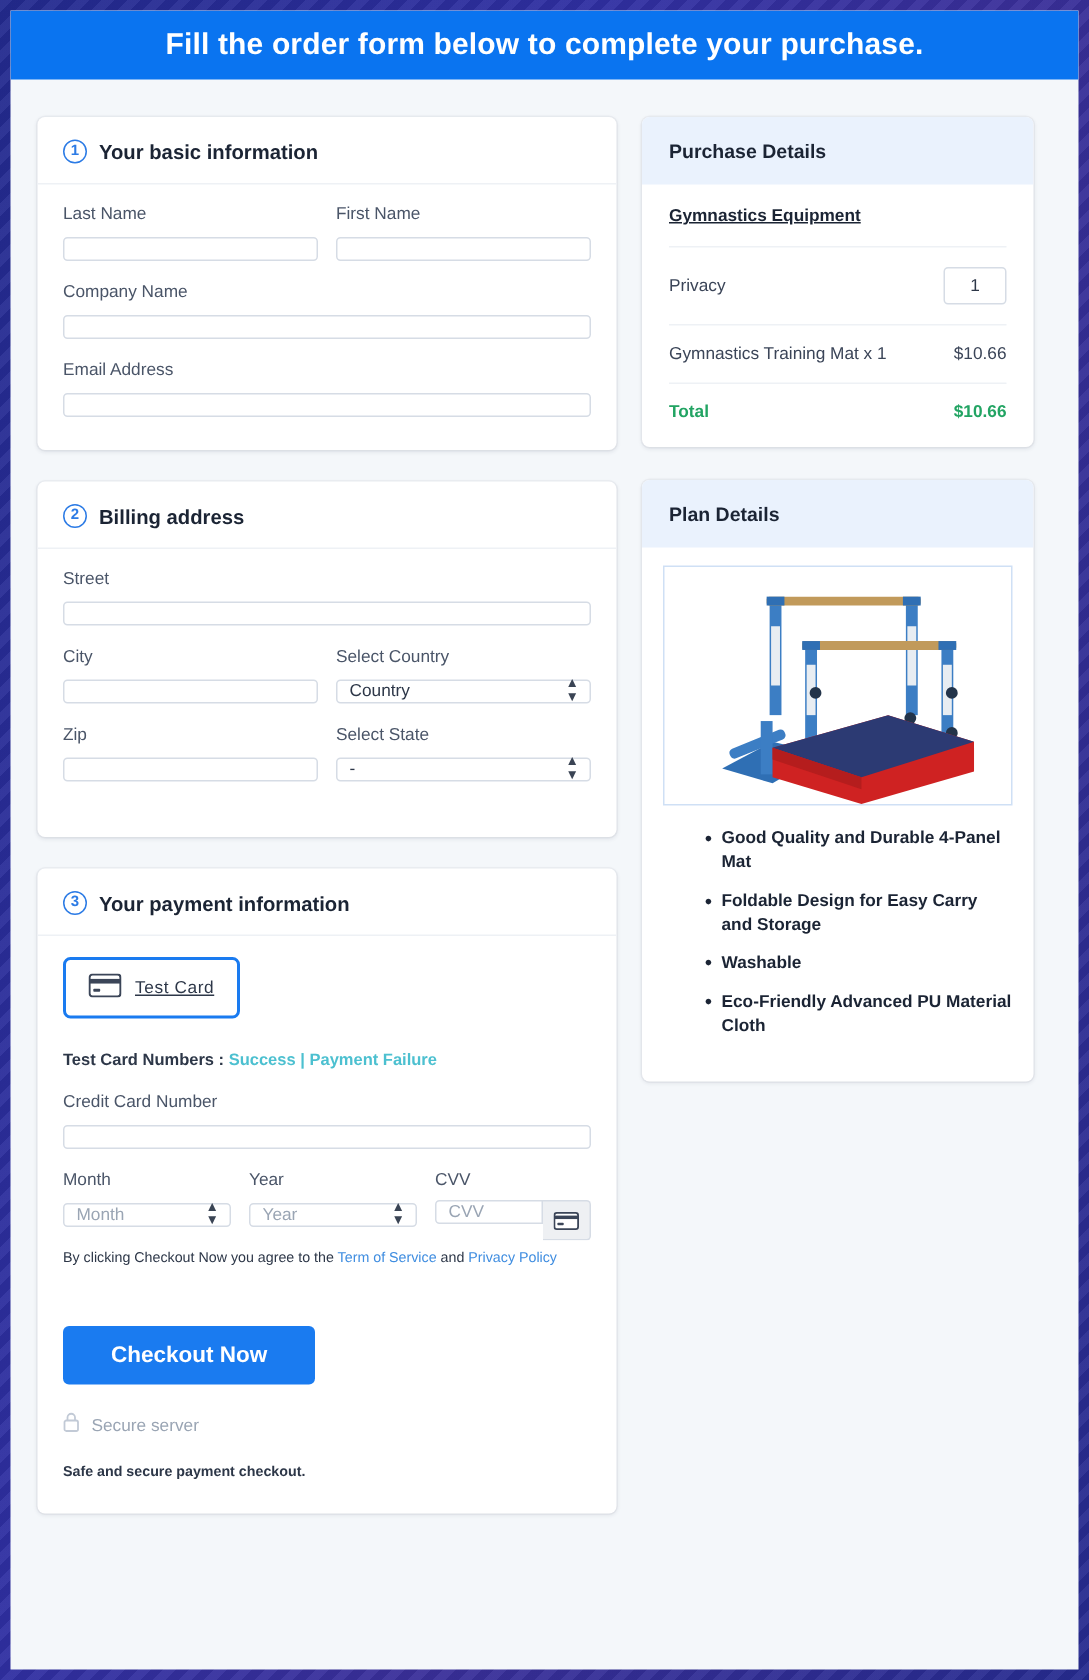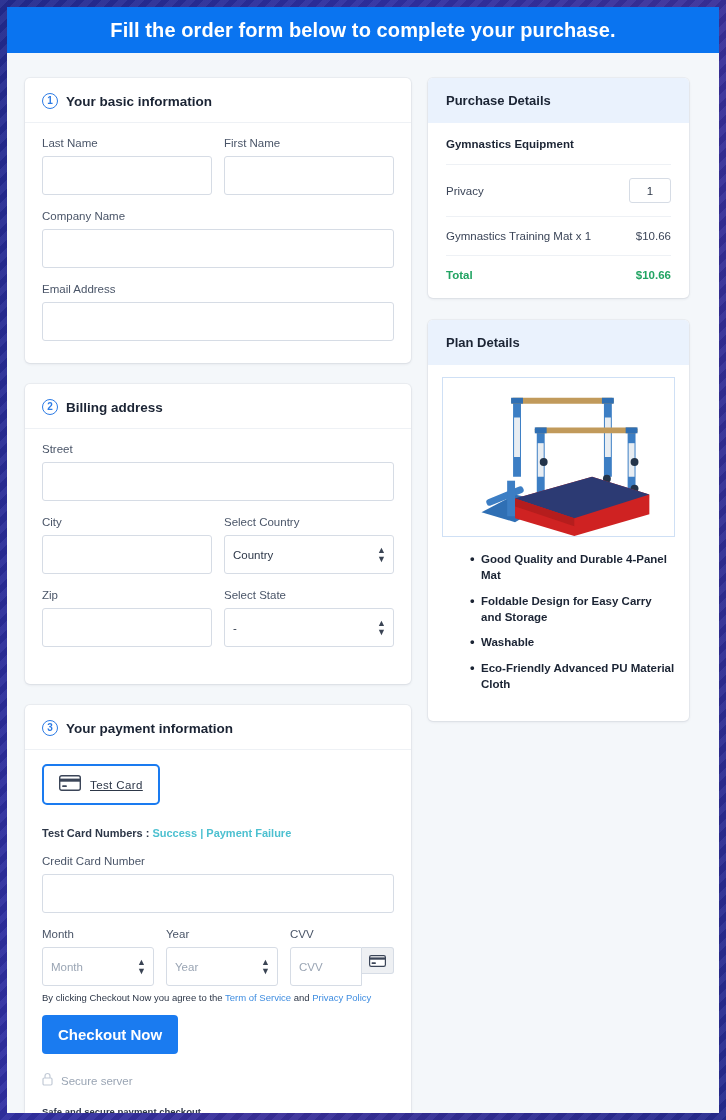--- a/index.html
+++ b/index.html
@@ -101,21 +101,21 @@
   .field { margin-bottom: 15px; }
   .field:last-child { margin-bottom: 0; }
   .field-label {
     display: block;
     font-size: 11.5px;
     color: #4a5568;
     margin-bottom: 7px;
   }
   .input {
     width: 100%;
-    height: 39px;
+    height: 16px;
     border: 1px solid #d6dce5;
     border-radius: 3px;
     background: #fff;
     font-family: "Liberation Sans", sans-serif;
     font-size: 11.5px;
     color: #2d3748;
     padding: 0 8px;
     outline: none;
   }
   .input::placeholder { color: #9aa5b4; }
@@ -202,22 +202,23 @@
 
   .checkout-btn {
     display: inline-block;
     background: #1a7bf0;
     color: #fff;
     border: none;
     border-radius: 4px;
     font-family: "Liberation Sans", sans-serif;
     font-size: 15px;
     font-weight: bold;
-    padding: 11px 16px;
+    padding: 11px 32px;
     cursor: pointer;
+    margin-top: 28px;
   }
 
   .secure-row {
     display: flex;
     align-items: center;
     gap: 8px;
     margin: 18px 0 16px 0;
   }
   .secure-text { font-size: 11.5px; color: #9aa5b4; }
 
@@ -238,20 +239,21 @@
     font-weight: bold;
     color: #1b2434;
   }
   .panel-body { padding: 0 18px; }
 
   .product-name {
     font-size: 11.5px;
     font-weight: bold;
     color: #1b2434;
     padding: 15px 0 14px 0;
+    text-decoration: underline;
   }
   .prow {
     display: flex;
     align-items: center;
     justify-content: space-between;
     border-top: 1px solid #eef1f5;
     padding: 13px 0;
     font-size: 11.5px;
     color: #3b4558;
   }

